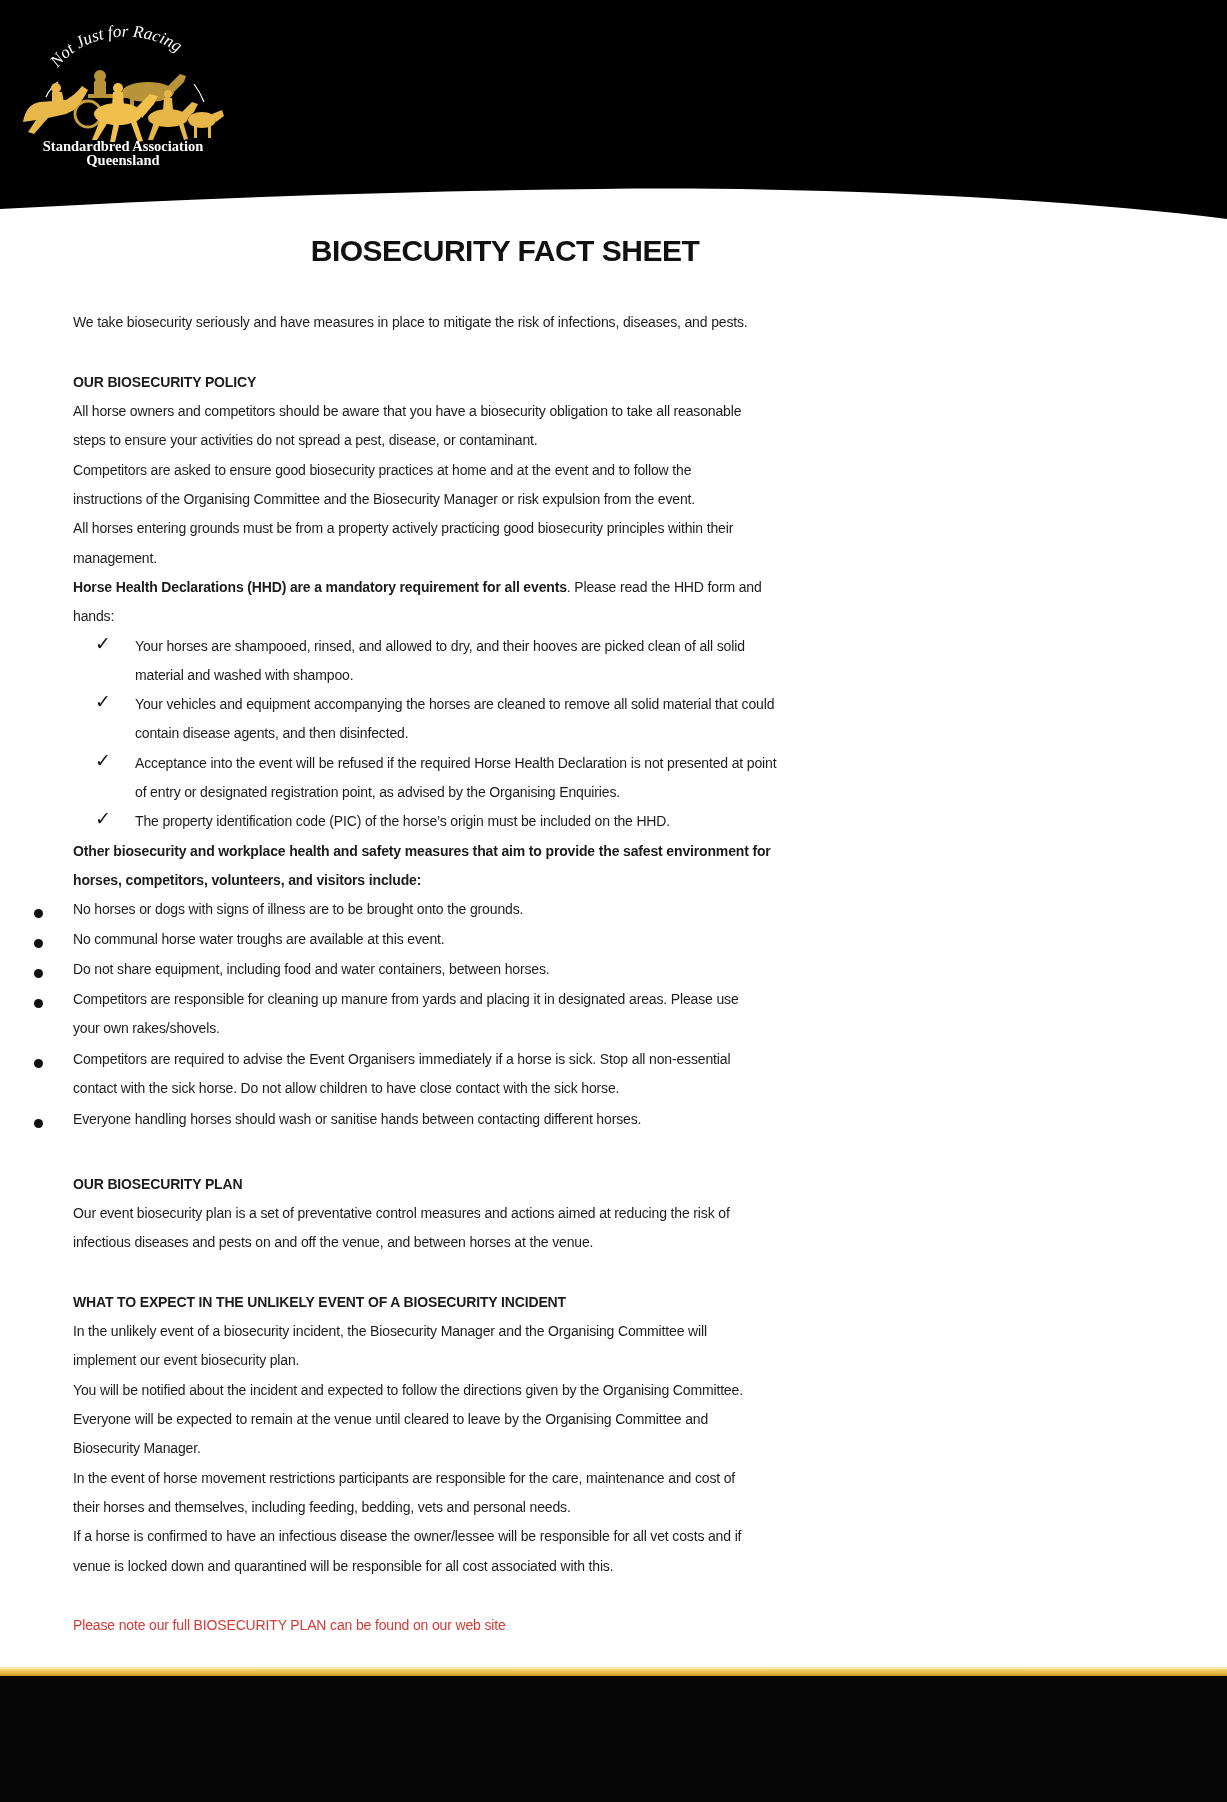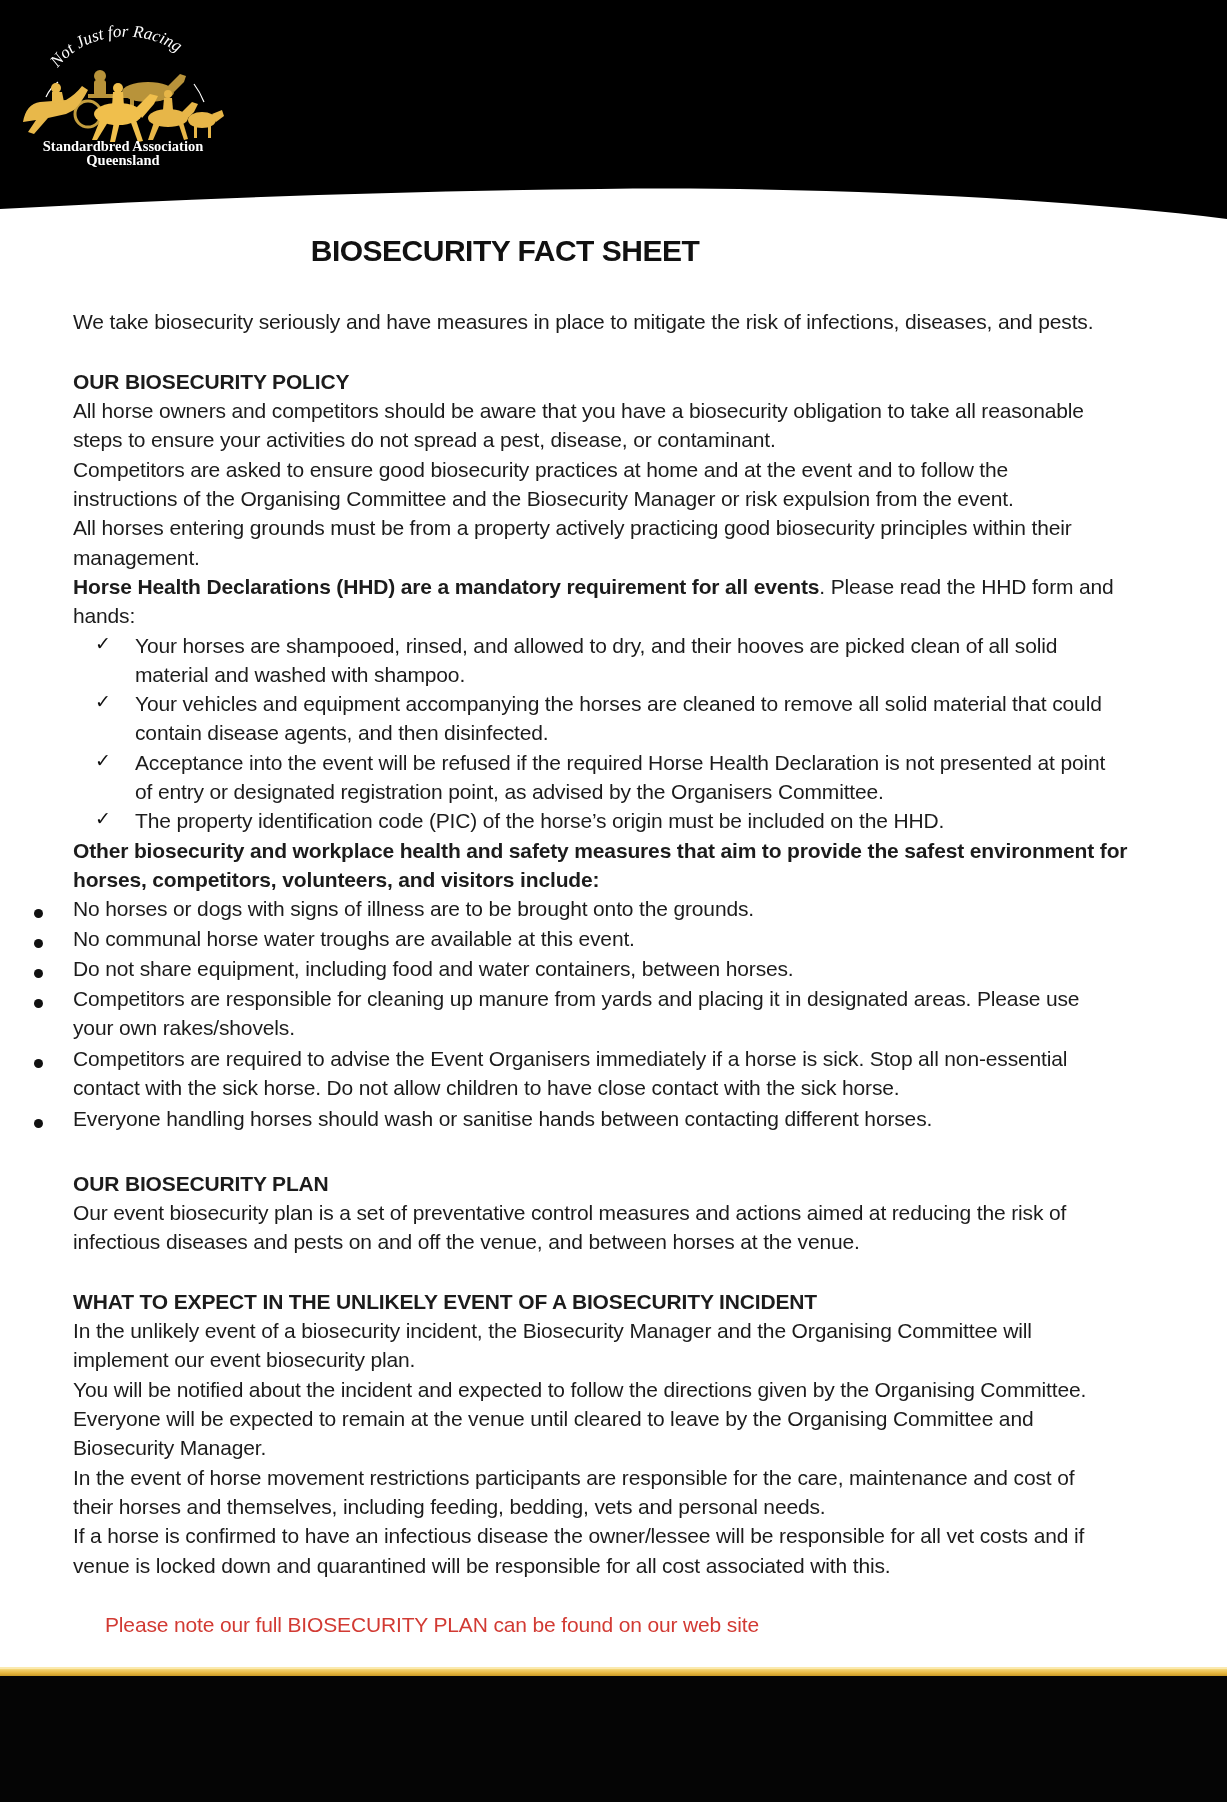--- a/index.html
+++ b/index.html
@@ -6,27 +6,27 @@
   body { width: 1227px; height: 1802px; position: relative; overflow: hidden;
          font-family: "Liberation Sans", sans-serif; color: #1a1a1a; }
   #header { position: absolute; left: 0; top: 0; width: 1227px; height: 225px; }
   #header svg.bg { position: absolute; left: 0; top: 0; }
   #logo { position: absolute; left: 18px; top: 22px; width: 210px; height: 145px; }
   #event-title { position: absolute; left: 368px; top: 66px; font-size: 44px; font-weight: bold;
                  color: #f3c244; letter-spacing: -0.3px; white-space: nowrap;
                  font-family: "Liberation Sans", sans-serif; }
   #doc-title { position: absolute; left: 0; width: 1010px; top: 234px; text-align: center;
                font-size: 30px; font-weight: bold; color: #111; letter-spacing: -0.5px; }
-  .line { position: absolute; left: 73px; font-size: 21px; white-space: nowrap;
+  .line { position: absolute; left: 73px; font-size: 14px; white-space: nowrap;
           letter-spacing: -0.15px; color: #1c1c1c; line-height: 24px; }
   .line.bold, .bold { font-weight: bold; }
   .line.check-text { left: 135px; }
   .mark-check { position: absolute; left: 95px; font-size: 19px; color: #111; line-height: 24px; }
   .mark-bullet { position: absolute; left: 34px; width: 9px; height: 9px; border-radius: 50%; background: #111; }
-  .line.red { color: #d23a33; margin-left: 32px; }
+  .line.red { color: #d23a33; }
   #footer { position: absolute; left: 0; top: 1670px; width: 1227px; height: 132px; background: #050505; }
   #footer-gold { position: absolute; left: 0; top: 1669px; width: 1227px; height: 7px;
                  background: linear-gradient(#f5d77a, #e5b53e 60%, #c99a26); }
   #footer-gold-top { position: absolute; left: 0; top: 1667px; width: 1227px; height: 2px; background: #fbeab0; }
   .foot-line { position: absolute; left: 0; width: 1227px; text-align: center; color: #ffffff;
                font-style: italic; font-size: 21px; white-space: nowrap; }
   .foot-line.bold { font-weight: bold; }
 </style>
 </head>
 <body>
@@ -111,21 +111,21 @@
   <span class="mark-check" style="top:632px">✓</span>
   <div class="line check-text" style="top:634px">Your horses are shampooed, rinsed, and allowed to dry, and their hooves are picked clean of all solid</div>
   <div class="line check-text" style="top:663px">material and washed with shampoo.</div>
 
   <span class="mark-check" style="top:690px">✓</span>
   <div class="line check-text" style="top:692px">Your vehicles and equipment accompanying the horses are cleaned to remove all solid material that could</div>
   <div class="line check-text" style="top:721px">contain disease agents, and then disinfected.</div>
 
   <span class="mark-check" style="top:749px">✓</span>
   <div class="line check-text" style="top:751px">Acceptance into the event will be refused if the required Horse Health Declaration is not presented at point</div>
-  <div class="line check-text" style="top:780px">of entry or designated registration point, as advised by the Organisers Committee.</div>
+  <div class="line check-text" style="top:780px">of entry or designated registration point, as advised by the Organising Enquiries.</div>
 
   <span class="mark-check" style="top:807px">✓</span>
   <div class="line check-text" style="top:809px">The property identification code (PIC) of the horse’s origin must be included on the HHD.</div>
 </div>
 
 <div class="line bold" style="top:839px">Other biosecurity and workplace health and safety measures that aim to provide the safest environment for</div>
 <div class="line bold" style="top:868px">horses, competitors, volunteers, and visitors include:</div>
 
 <div>
   <span class="mark-bullet" style="top:909px"></span>

